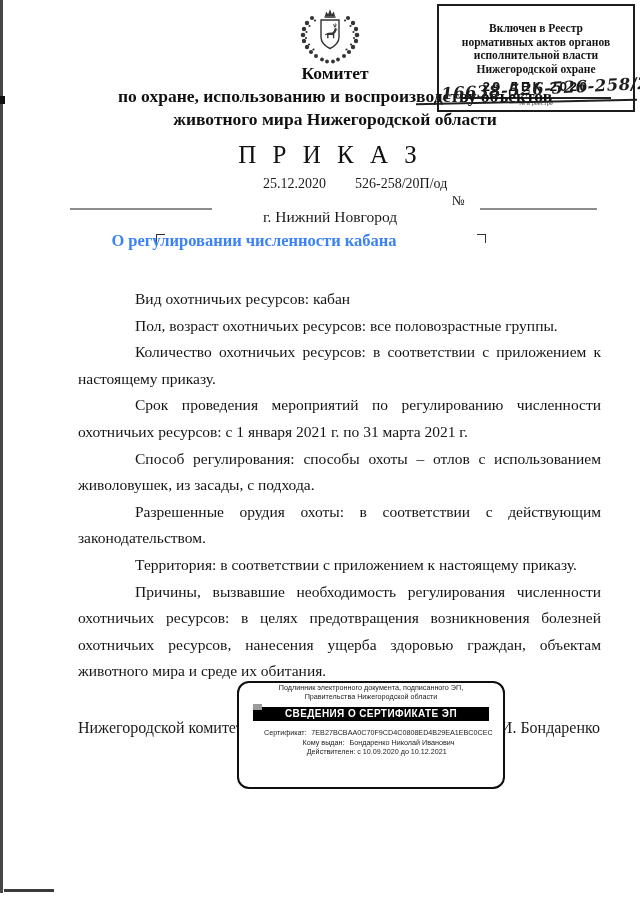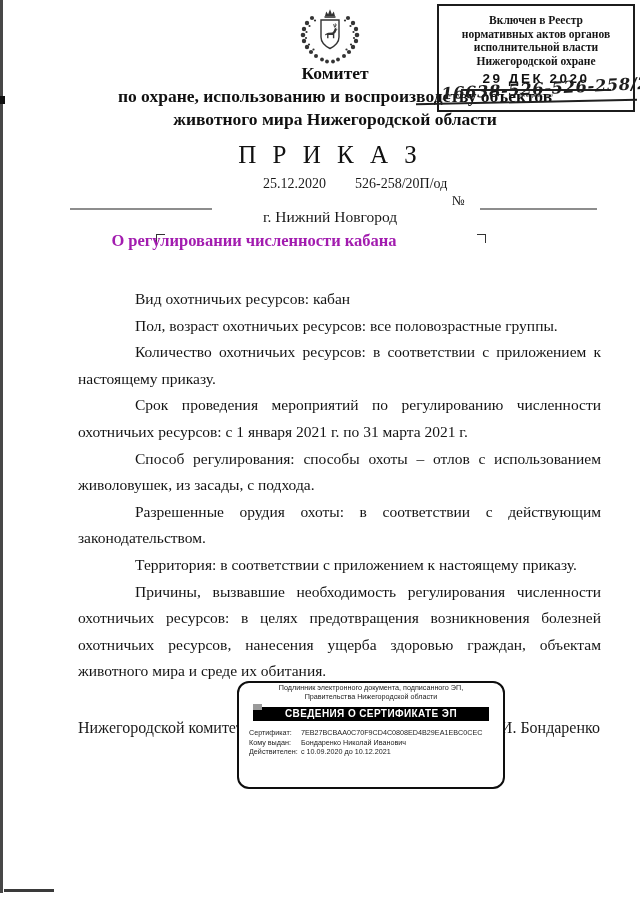--- a/index.html
+++ b/index.html
@@ -18,21 +18,21 @@
   
   .emblem{position:absolute;left:292px;top:6px;width:76px;height:62px;}
   
   .stamp-box{
     position:absolute;left:437px;top:4px;width:194px;height:104px;
     border:2px solid #1c1c1c;background:transparent;
     font-family:"Liberation Serif", serif;font-weight:bold;
     text-align:center;z-index:3;
   }
   .stamp-line{font-size:11.5px;line-height:13.5px;color:#151515;}
-  .stamp-top-pad{padding-top:8px;}
+  .stamp-top-pad{padding-top:16px;}
   .stamp-date{margin-top:3px;font-family:"Liberation Sans",sans-serif;font-size:13.5px;letter-spacing:2.5px;color:#111;}
   .stamp-divider{width:150px;height:2px;background:#222;margin:3px auto 0;}
   .stamp-reg-label{font-size:6.5px;font-weight:normal;color:#333;line-height:8px;}
   .handwriting{
     position:absolute;left:441px;top:79px;width:210px;z-index:6;
     font-family:"DejaVu Serif", serif;font-style:italic;font-weight:bold;
     font-size:16.5px;color:#1d1d1d;letter-spacing:0.5px;white-space:nowrap;
     transform:rotate(-3deg);
   }
   .pen-strike{position:absolute;left:416px;top:101px;width:221px;height:2px;background:#202020;transform:rotate(-1.2deg);z-index:6;}
@@ -41,21 +41,21 @@
   .org-line{font-size:17.5px;font-weight:bold;line-height:23px;color:#101010;}
   
   .doc-type{position:absolute;left:0;top:141px;width:660px;text-align:center;font-size:25px;letter-spacing:5px;color:#111;}
   .doc-date{position:absolute;left:263px;top:176px;font-size:14px;}
   .doc-number{position:absolute;left:355px;top:176px;font-size:14px;}
   .uline{position:absolute;height:2px;background:#8d8d8d;}
   .uline-left{left:70px;top:208px;width:142px;}
   .uline-right{left:480px;top:208px;width:117px;}
   .no-sign{position:absolute;left:452px;top:193px;font-size:13.5px;color:#111;}
   .city{position:absolute;left:0;top:208px;width:660px;text-align:center;font-size:15.5px;}
-  .subject{position:absolute;left:0;top:231px;width:508px;text-align:center;font-size:16.5px;font-weight:bold;color:#a21caf;}
+  .subject{position:absolute;left:0;top:231px;width:508px;text-align:center;font-size:16.5px;font-weight:bold;color:#3b82f6;}
   .corner-mark{position:absolute;width:8px;height:8px;}
   .corner-left{left:156px;top:234px;border-left:1.5px solid #333;border-top:1.5px solid #333;}
   .corner-right{left:477px;top:234px;border-right:1.5px solid #333;border-top:1.5px solid #333;}
   
   .body-block{position:absolute;left:78px;top:286px;width:523px;}
   .body-block p{
     margin:0;font-size:15.5px;line-height:26.6px;
     text-indent:57px;text-align:justify;color:#141414;
   }
   
@@ -67,21 +67,21 @@
     border:2.5px solid #0e0e0e;border-radius:12px;background:#fff;
     font-family:"Liberation Sans", sans-serif;z-index:5;box-sizing:border-box;
   }
   .esign-head{text-align:center;font-size:7.2px;line-height:9px;color:#222;}
   .esign-banner{
     position:relative;margin:6px 14px 0;height:14px;background:#000;
     color:#fff;font-size:10px;font-weight:bold;line-height:14px;
     text-align:center;letter-spacing:0.4px;
   }
   .banner-notch{position:absolute;left:0;top:-3px;width:9px;height:6px;background:#9a9a9a;}
-  .esign-details{margin:7px 0 0 10px;font-size:7.2px;line-height:9.6px;color:#1b1b1b;text-align:left;}
+  .esign-details{margin:7px 0 0 10px;font-size:7.2px;line-height:9.6px;color:#1b1b1b;text-align:center;}
   .esign-label{display:inline-block;width:52px;}
 </style>
 </head>
 <body>
 
 <div class="page">
 
   <div class="scan-edge"></div>
   <div class="scan-notch"></div>
   <div class="scan-bottom-tick"></div>

